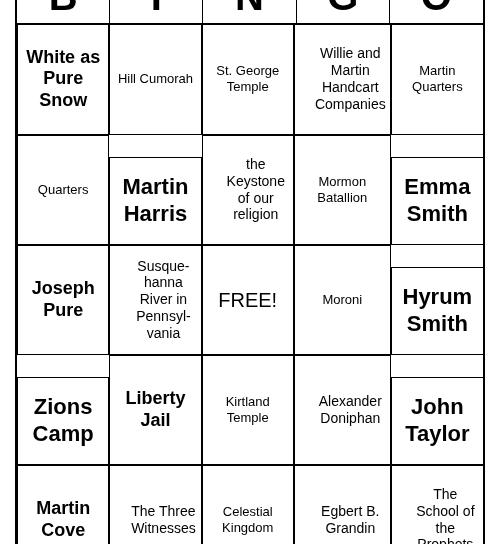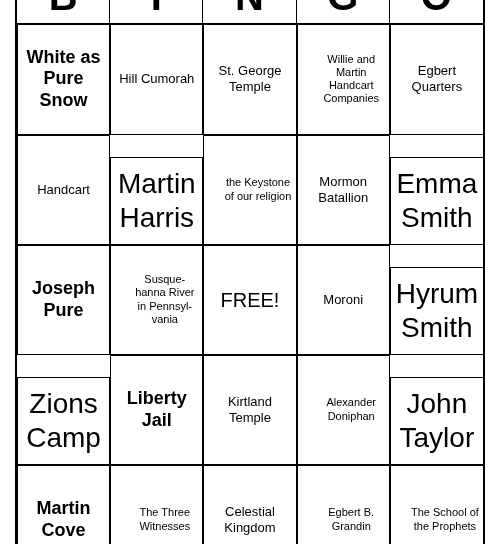--- a/index.html
+++ b/index.html
@@ -42,30 +42,30 @@
       display: flex;
       align-items: center;
       justify-content: center;
       text-align: center;
       padding: 4px;
       font-size: 13px;
       line-height: 1.2;
       position: relative;
     }
     .bingo-cell.large-text {
-      font-size: 28px;
-      font-weight: normal;
+      font-size: 22px;
+      font-weight: bold;
       margin-top: 22px;
     }
     .bingo-cell.medium-text {
       font-size: 18px;
       font-weight: bold;
     }
     .bingo-cell.small-text {
-      font-size: 11px;
+      font-size: 14px;
       padding-left: 20px;
     }
     .bingo-cell.free {
       font-size: 20px;
       font-weight: normal;
     }
     .bingo-cell:nth-child(5n) {
       border-right: none;
     }
     .bingo-cell:nth-child(-n+5) {
@@ -81,22 +81,22 @@
       <div class="bingo-header-cell">I</div>
       <div class="bingo-header-cell">N</div>
       <div class="bingo-header-cell">G</div>
       <div class="bingo-header-cell">O</div>
     </div>
   <div class="bingo-grid">
   <div class="bingo-cell medium-text">White as Pure Snow</div>
       <div class="bingo-cell ">Hill Cumorah</div>
       <div class="bingo-cell ">St. George Temple</div>
       <div class="bingo-cell small-text">Willie and Martin Handcart Companies</div>
-      <div class="bingo-cell ">Egbert Quarters</div>
-      <div class="bingo-cell ">Handcart</div>
+      <div class="bingo-cell ">Martin Quarters</div>
+      <div class="bingo-cell ">Quarters</div>
       <div class="bingo-cell large-text">Martin Harris</div>
       <div class="bingo-cell small-text">the Keystone of our religion</div>
       <div class="bingo-cell ">Mormon Batallion</div>
       <div class="bingo-cell large-text">Emma Smith</div>
       <div class="bingo-cell medium-text">Joseph Pure</div>
       <div class="bingo-cell small-text">Susque-hanna River in Pennsyl-vania</div>
       <div class="bingo-cell free">FREE!</div>
       <div class="bingo-cell ">Moroni</div>
       <div class="bingo-cell large-text">Hyrum Smith</div>
       <div class="bingo-cell large-text">Zions Camp</div>

